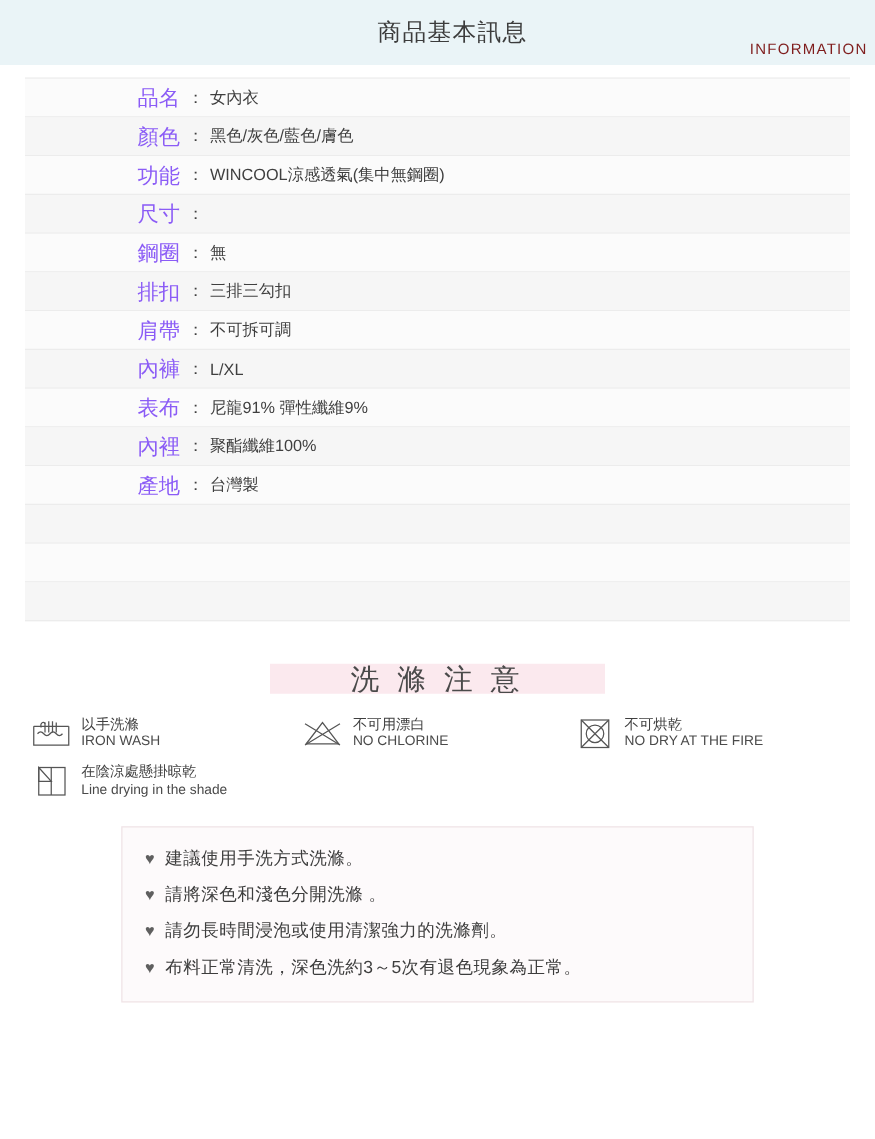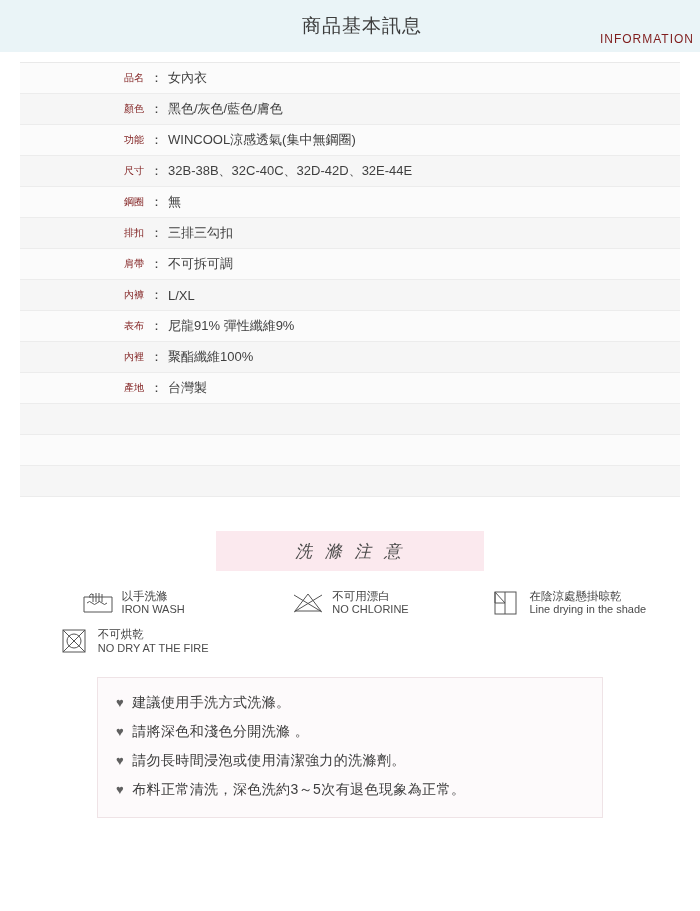--- a/index.html
+++ b/index.html
@@ -49,22 +49,22 @@
     border-bottom: 1px solid #ececec;
     display: flex;
     align-items: center;
     background: #fbfbfb;
   }
   .info-row:nth-child(even) { background: #f6f6f6; }
   .info-label {
     width: 130px;
     text-align: right;
     padding-right: 6px;
-    font-size: 10px;
-    color: #7f1d1d;
+    font-size: 17px;
+    color: #8b5cf6;
     white-space: nowrap;
   }
   .info-colon {
     font-size: 13px;
     color: #3f3f3f;
     padding-right: 5px;
   }
   .info-value {
     font-size: 13px;
     color: #3f3f3f;
@@ -72,43 +72,41 @@
   }
 
   
   .wash-title-wrap {
     margin-top: 34px;
     display: flex;
     justify-content: center;
   }
   .wash-title {
     width: 268px;
-    height: 40px;
+    height: 24px;
     background: #fbe9ee;
     display: flex;
     align-items: center;
     justify-content: center;
-    font-size: 17px;
+    font-size: 23px;
     color: #4a4a4a;
     letter-spacing: 4px;
-    font-style: italic;
   }
 
   
   .icons {
     margin: 18px 24px 0 24px;
     display: grid;
     grid-template-columns: 1fr 1fr 1fr;
     row-gap: 10px;
   }
   .icon-cell {
     display: flex;
     align-items: center;
     gap: 7px;
-    justify-content: center;
   }
   .icon-box {
     width: 34px;
     height: 28px;
     flex: 0 0 auto;
   }
   .icon-box svg { display: block; }
   .icon-text {
     line-height: 1.25;
   }
@@ -168,21 +166,20 @@
       <span class="info-value">黑色/灰色/藍色/膚色</span>
     </div>
     <div class="info-row">
       <span class="info-label">功能</span>
       <span class="info-colon">：</span>
       <span class="info-value">WINCOOL涼感透氣(集中無鋼圈)</span>
     </div>
     <div class="info-row">
       <span class="info-label">尺寸</span>
       <span class="info-colon">：</span>
-      <span class="info-value">32B-38B、32C-40C、32D-42D、32E-44E</span>
     </div>
     <div class="info-row">
       <span class="info-label">鋼圈</span>
       <span class="info-colon">：</span>
       <span class="info-value">無</span>
     </div>
     <div class="info-row">
       <span class="info-label">排扣</span>
       <span class="info-colon">：</span>
       <span class="info-value">三排三勾扣</span>
@@ -250,45 +247,45 @@
     </div>
     <div class="icon-text">
       <span class="zh">不可用漂白</span>
       <span class="en">NO CHLORINE</span>
     </div>
   </div>
 
   <div class="icon-cell">
     <div class="icon-box">
       <svg width="34" height="28" viewBox="0 0 34 28">
+        <rect x="6" y="3" width="22" height="22" fill="none" stroke="#555" stroke-width="1"></rect>
+        <circle cx="17" cy="14" r="7" fill="none" stroke="#555" stroke-width="1"></circle>
+        <path d="M6 3 L28 25 M28 3 L6 25" fill="none" stroke="#555" stroke-width="1"></path>
+      </svg>
+    </div>
+    <div class="icon-text">
+      <span class="zh">不可烘乾</span>
+      <span class="en">NO DRY AT THE FIRE</span>
+    </div>
+  </div>
+
+  <div class="icon-cell">
+    <div class="icon-box">
+      <svg width="34" height="28" viewBox="0 0 34 28">
         <rect x="7" y="3" width="21" height="22" fill="none" stroke="#555" stroke-width="1"></rect>
         <path d="M7 3 L17 14 L7 14 Z" fill="none" stroke="#555" stroke-width="1"></path>
         <path d="M17 3 L17 25" fill="none" stroke="#555" stroke-width="1"></path>
       </svg>
     </div>
     <div class="icon-text">
       <span class="zh">在陰涼處懸掛晾乾</span>
       <span class="en">Line drying in the shade</span>
     </div>
   </div>
 
-  <div class="icon-cell">
-    <div class="icon-box">
-      <svg width="34" height="28" viewBox="0 0 34 28">
-        <rect x="6" y="3" width="22" height="22" fill="none" stroke="#555" stroke-width="1"></rect>
-        <circle cx="17" cy="14" r="7" fill="none" stroke="#555" stroke-width="1"></circle>
-        <path d="M6 3 L28 25 M28 3 L6 25" fill="none" stroke="#555" stroke-width="1"></path>
-      </svg>
-    </div>
-    <div class="icon-text">
-      <span class="zh">不可烘乾</span>
-      <span class="en">NO DRY AT THE FIRE</span>
-    </div>
-  </div>
-
 </div>
 
 <div class="notes" id="notes-box">
     <div class="note-line">
       <span class="heart">♥</span>
       <span>建議使用手洗方式洗滌。</span>
     </div>
     <div class="note-line">
       <span class="heart">♥</span>
       <span>請將深色和淺色分開洗滌 。</span>

